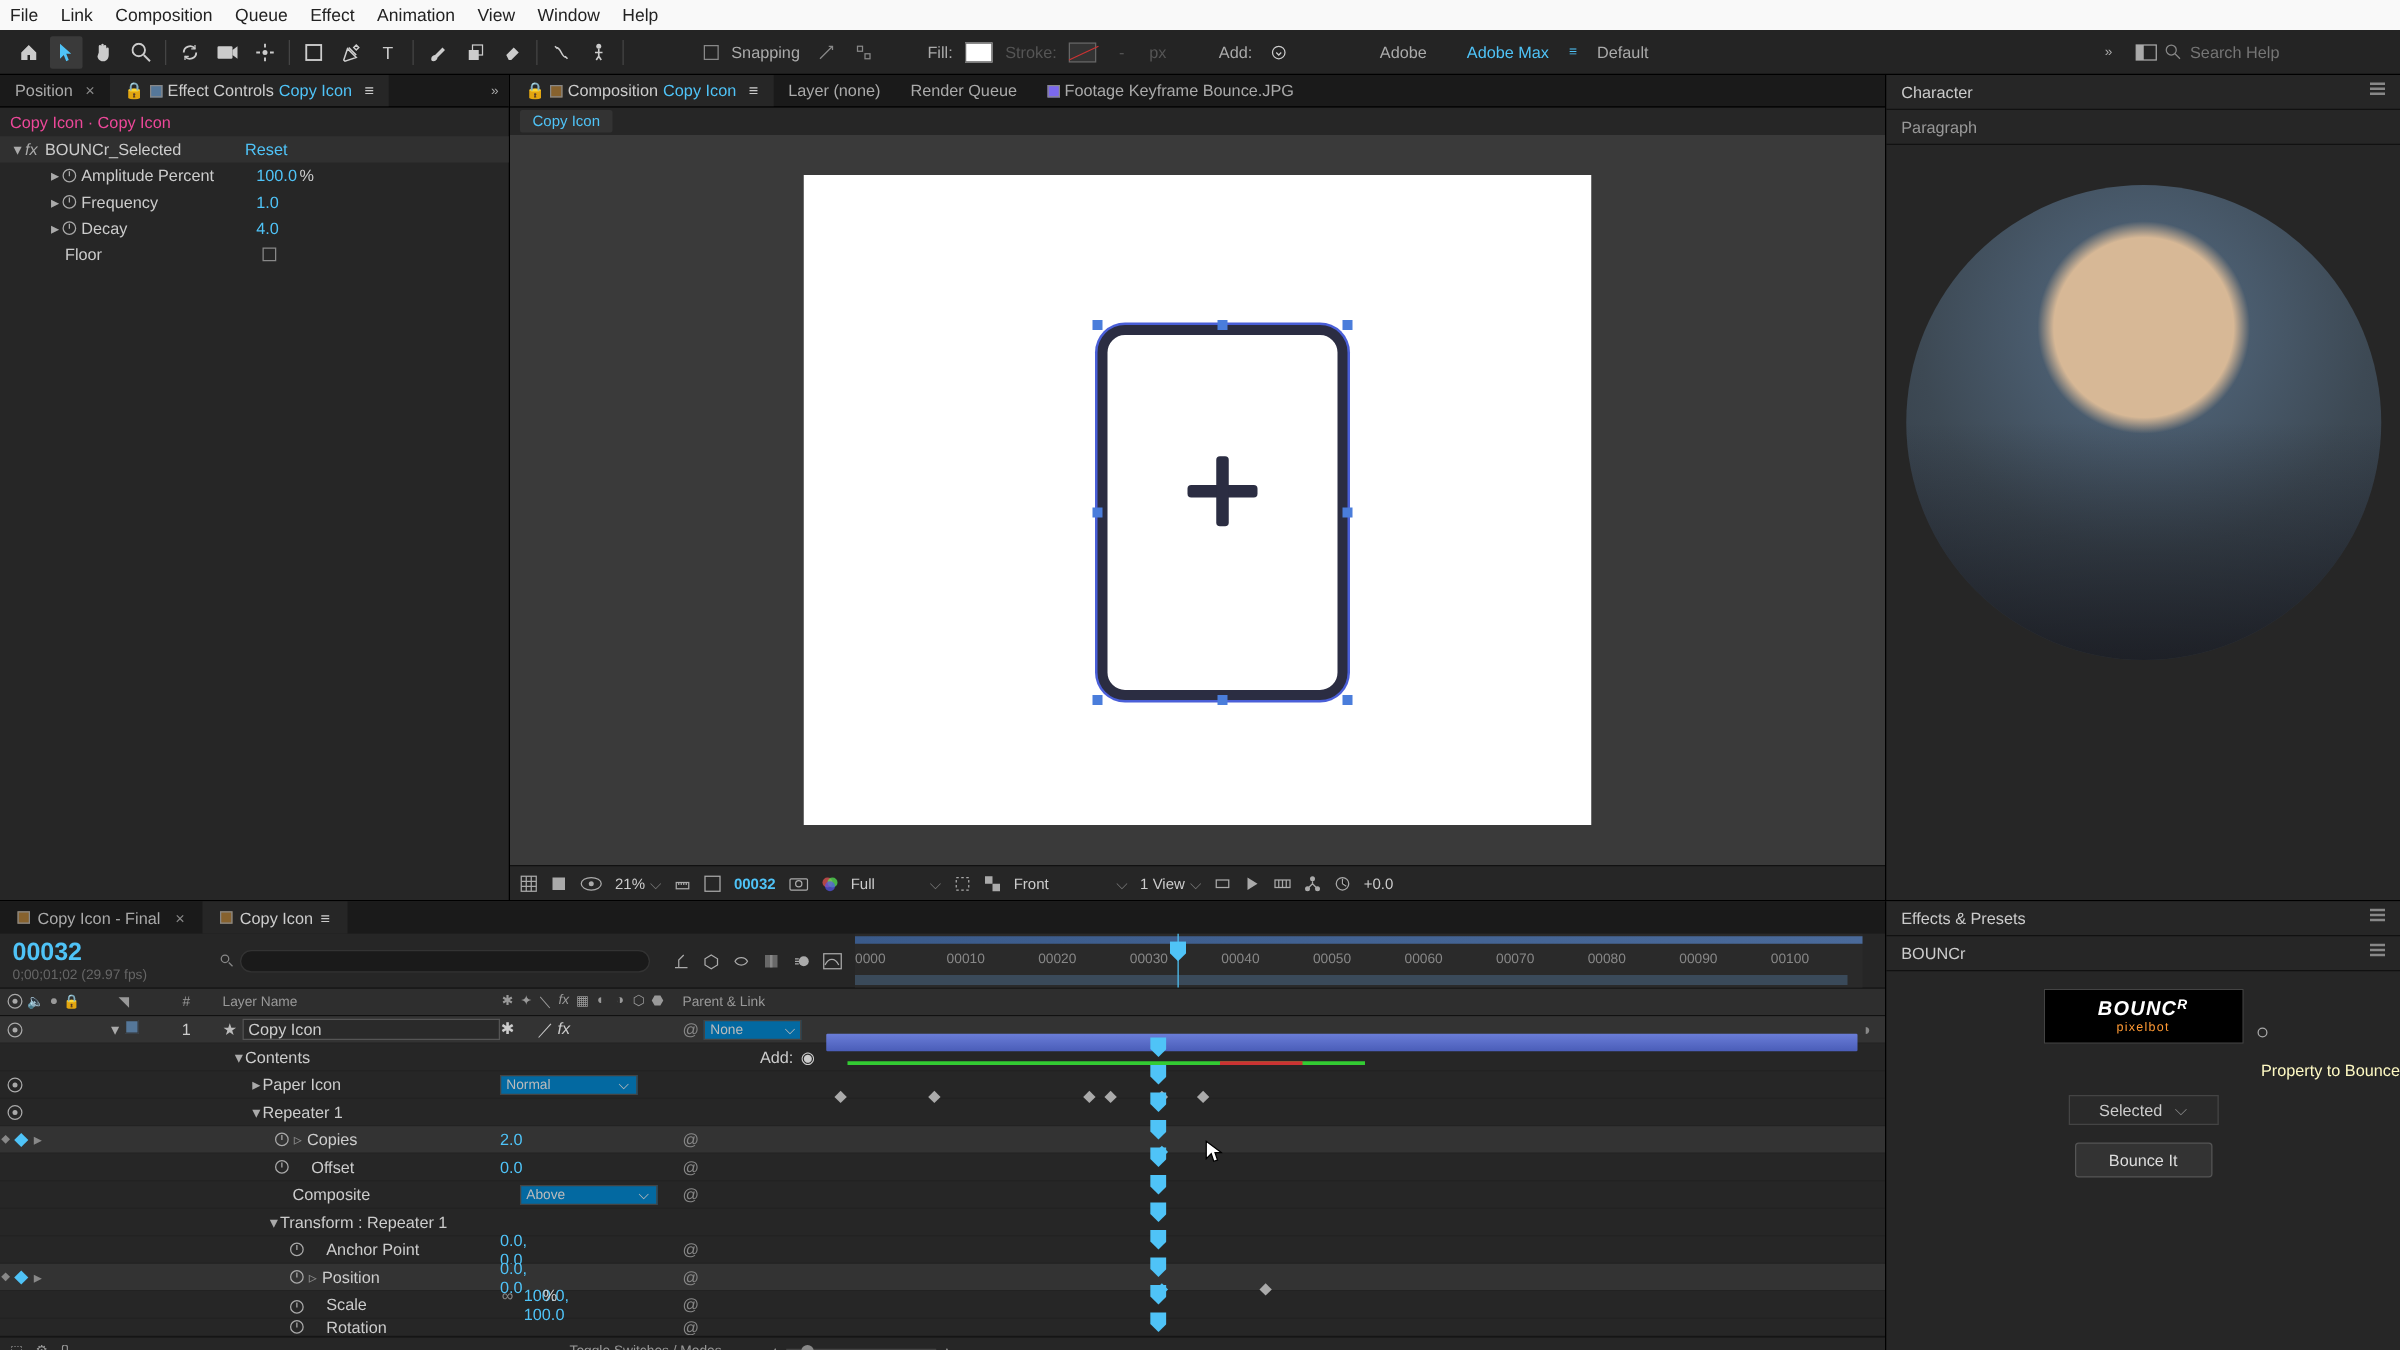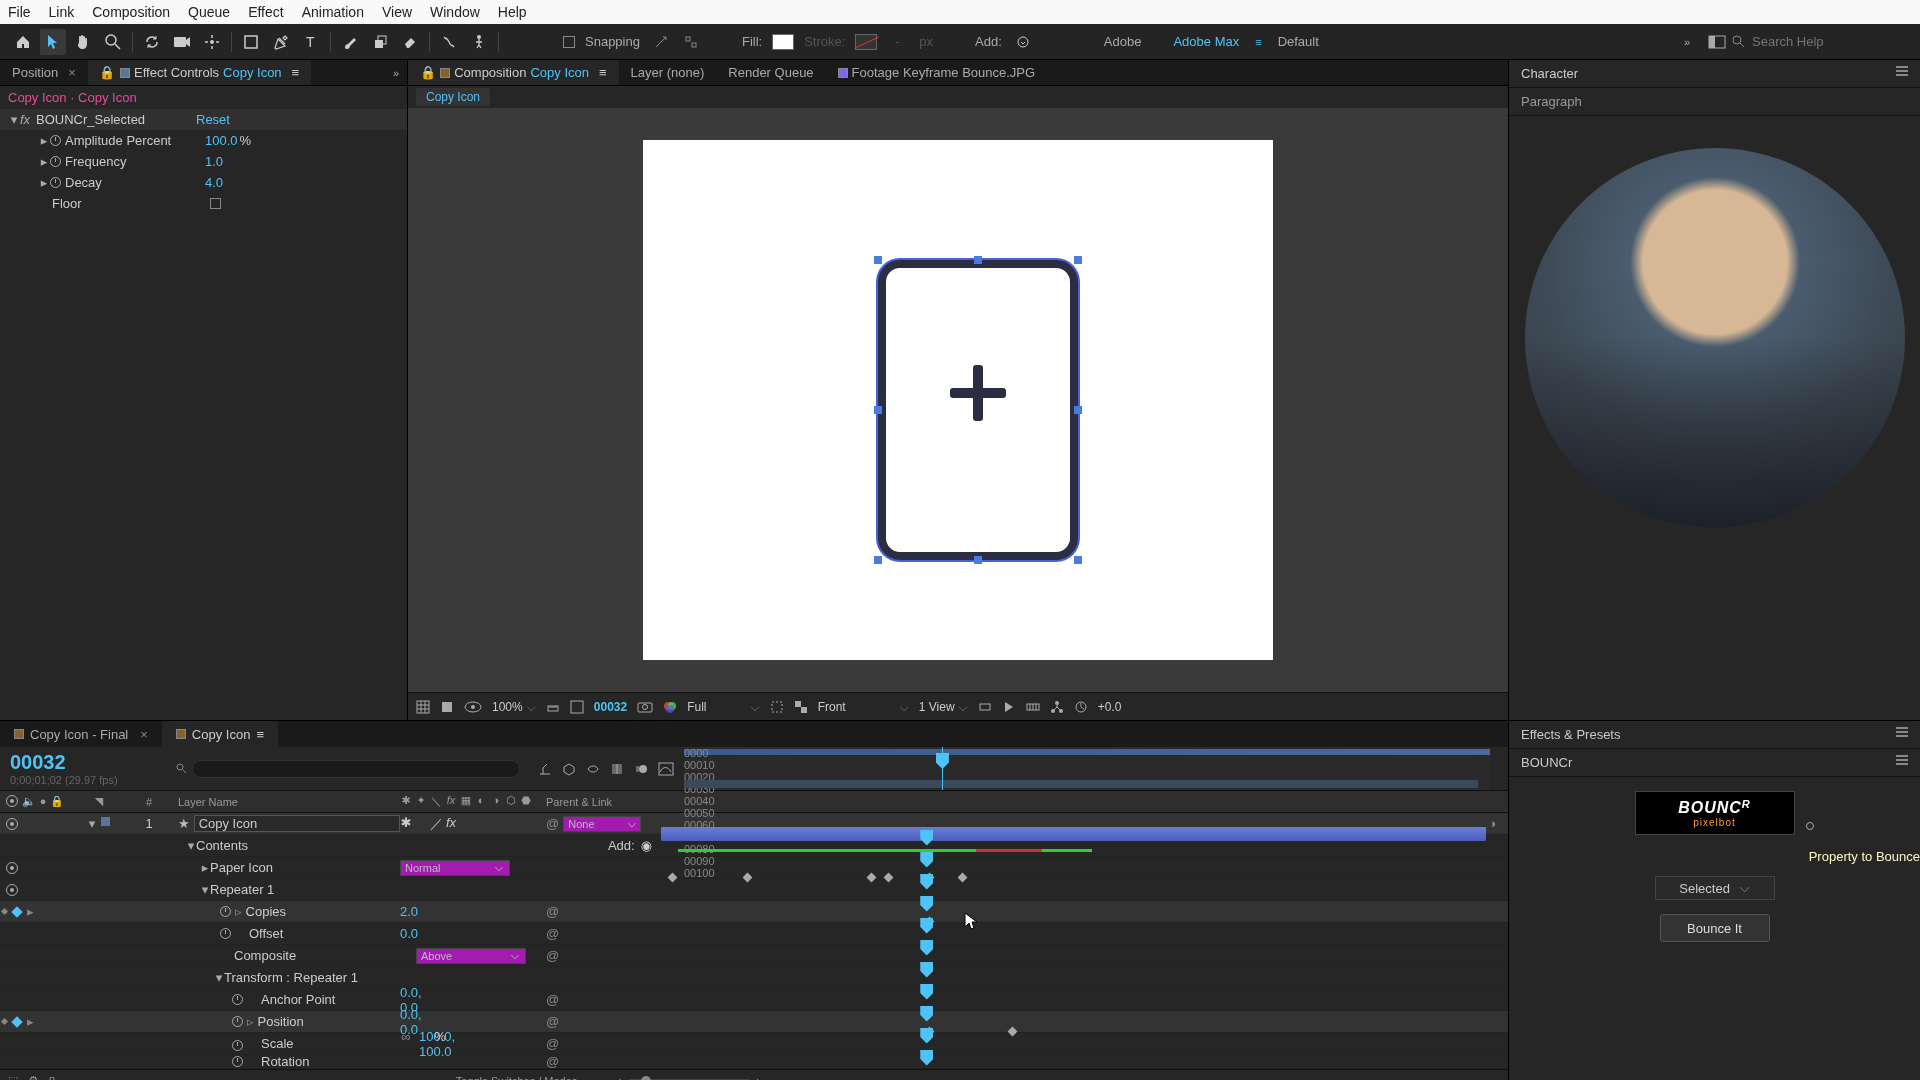--- a/index.html
+++ b/index.html
@@ -70,21 +70,21 @@
 .tl-tab { padding:0 14px; height:100%; display:flex; align-items:center; gap:6px; font-size:13px; color:#aaa; }
 .tl-tab.active { background:#262626; color:#ccc; }
 .tl-header { height:44px; display:flex; background:#262626; border-bottom:1px solid #111; }
 .tl-time { width:168px; padding:4px 10px; }
 .tl-time .big { color:#4fc3f7; font-size:20px; font-weight:600; }
 .tl-time .small { color:#666; font-size:11px; }
 .tl-search { width:360px; display:flex; align-items:center; padding:0 8px; }
 .tl-search input { background:#1a1a1a; border:1px solid #333; border-radius:10px; height:18px; flex:1; outline:none; color:#ccc; padding:0 8px; }
 .tl-icons { display:flex; align-items:center; gap:10px; padding:0 10px; color:#aaa; }
 .tl-ruler { flex:1; position:relative; background:#2a2a2a; }
-.ruler-ticks { position:absolute; top:0; left:0; right:0; height:20px; display:flex; font-size:11px; color:#888;flex-direction:column; }
+.ruler-ticks { position:absolute; top:14px; left:0; right:0; height:20px; display:flex; font-size:11px; color:#888; }
 .ruler-ticks span { flex:1; text-align:left; }
 .playhead { position:absolute; top:0; bottom:0; width:1px; background:#4fc3f7; }
 .playhead::before { content:""; position:absolute; top:6px; left:-6px; width:13px; height:16px; background:#4fc3f7; clip-path:polygon(0 0,100% 0,100% 60%,50% 100%,0 60%); }
 
 .tl-cols { height:22px; display:flex; background:#2e2e2e; border-bottom:1px solid #111; align-items:center; font-size:11px; color:#999; }
 .col-a { width:72px; display:flex; gap:4px; padding:0 6px; }
 .col-b { width:54px; text-align:center; }
 .col-c { width:46px; text-align:center; }
 .col-d { flex:0 0 228px; padding-left:6px; }
 .col-e { width:140px; display:flex; gap:3px; }
@@ -96,21 +96,21 @@
 .tl-row { height:22px; display:flex; align-items:center; font-size:13px; border-bottom:1px solid #222; }
 .tl-row.sel { background:#333; }
 .tl-row .col-a { display:flex; gap:3px; align-items:center; }
 .eye { width:12px; height:12px; border-radius:50%; border:1px solid #aaa; position:relative; }
 .eye::after { content:""; position:absolute; width:4px; height:4px; background:#aaa; border-radius:50%; top:3px; left:3px; }
 .tw { width:10px; color:#aaa; text-align:center; }
 .layer-name-box { background:#2a2a2a; border:1px solid #555; padding:0 4px; height:17px; display:flex; align-items:center; flex:1; color:#ccc; }
 .prop-name { color:#ccc; }
 .star { color:#bbb; margin-right:4px; }
 .val-link { color:#4fc3f7; }
-.dd { background:#a21caf; border:1px solid #444; height:16px; min-width:78px; display:flex; align-items:center; justify-content:space-between; padding:0 4px; color:#bbb; font-size:11px; }
+.dd { background:#0369a1; border:1px solid #444; height:16px; min-width:78px; display:flex; align-items:center; justify-content:space-between; padding:0 4px; color:#bbb; font-size:11px; }
 .kf-dot { width:8px; height:8px; background:#888; transform:rotate(45deg); display:inline-block; }
 .kf-dot.small { width:5px; height:5px; }
 .sw { width:11px; height:11px; background:#579; display:inline-block; border:1px solid #333; }
 .link-ic { color:#888; }
 .stopwatch { width:11px; height:11px; border:1px solid #aaa; border-radius:50%; display:inline-block; position:relative; }
 .stopwatch::after { content:""; position:absolute; width:1px; height:4px; background:#aaa; top:1px; left:4px; }
 .layer-bar { position:absolute; height:14px; top:3px; background:linear-gradient(#6a7dd8,#4a5db8); border-radius:1px; }
 .kf-mark { position:absolute; width:7px; height:7px; background:#aaa; transform:rotate(45deg); top:6px; }
 
 .tl-footer { height:22px; background:#262626; border-top:1px solid #111; display:flex; align-items:center; padding:0 8px; font-size:11px; color:#999; gap:10px; }
@@ -391,21 +391,21 @@
             <rect x="2" y="2" width="10" height="10" fill="#aaa"></rect>
           </svg>
         </span>
       <span class="vb-item">
           <svg width="18" height="12">
             <ellipse cx="9" cy="6" rx="8" ry="5" fill="none" stroke="#aaa"></ellipse>
             <circle cx="9" cy="6" r="2" fill="#aaa"></circle>
           </svg>
         </span>
       <span class="vb-item">
-          <span>100%</span> 
+          <span>21%</span> 
           <span style="color:#777;">⌵</span>
         </span>
       <span class="vb-item">
           <svg width="14" height="14">
             <rect x="2" y="6" width="10" height="5" fill="none" stroke="#aaa"></rect>
             <path d="M4 6v2M6 6v2M8 6v2M10 6v2" stroke="#aaa"></path>
           </svg>
         </span>
       <span class="vb-item">
           <svg width="14" height="14">

